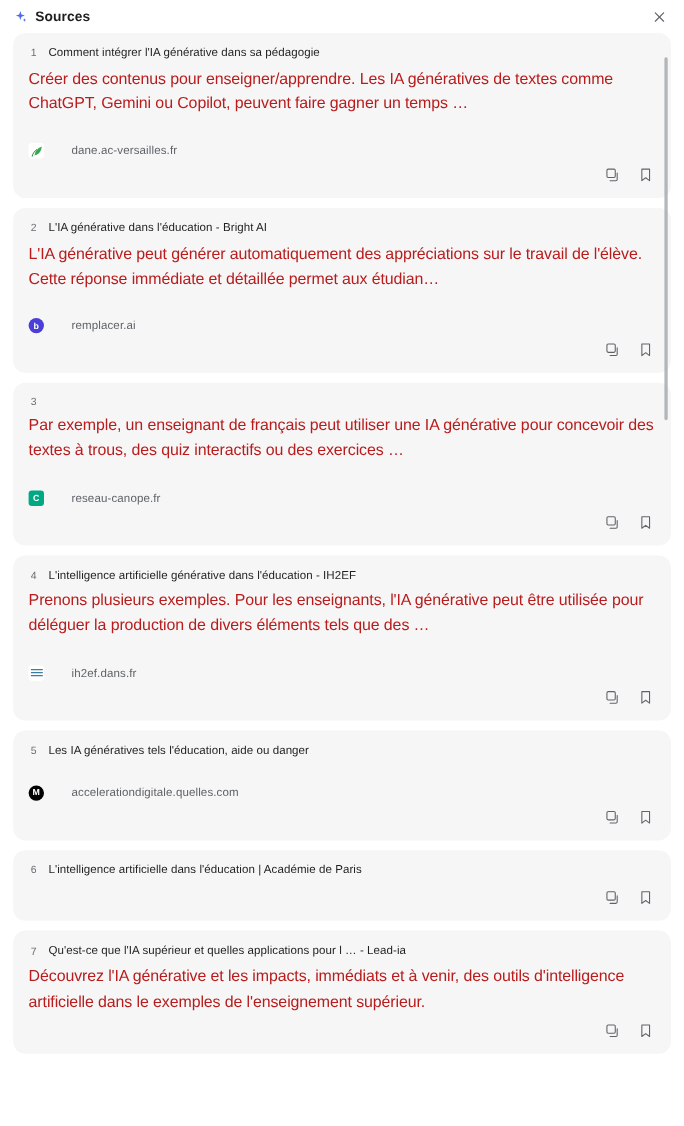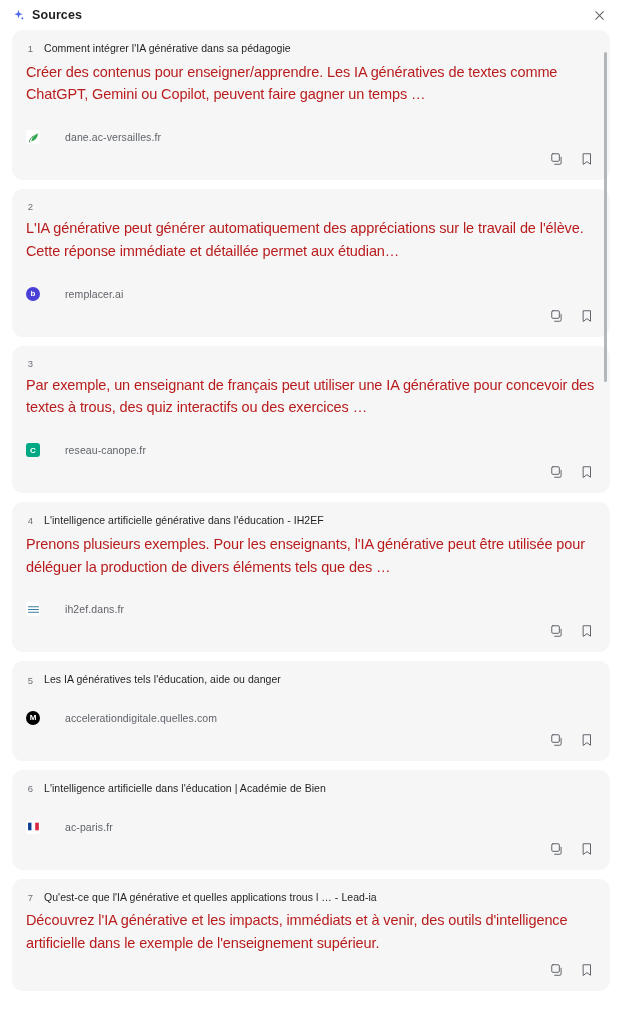--- a/index.html
+++ b/index.html
@@ -209,20 +209,21 @@
               <span class="act-icon">
                 <svg viewBox="0 0 24 24" fill="none" stroke="currentColor" stroke-width="1.7" stroke-linecap="round" stroke-linejoin="round">
                   <path d="M6 3h12v18l-6-4.5L6 21z"></path>
                 </svg>
               </span>
             </div>
           </div>
           <div class="card">
             <div class="card-head">
               <span class="idx">2</span>
+              <span class="card-title">L'IA générative dans l'éducation - Bright AI</span>
             </div>
             <div class="card-snippet">L'IA générative peut générer automatiquement des appréciations sur le travail de l'élève. Cette réponse immédiate et détaillée permet aux étudian…</div>
             <div class="card-source">
               <span class="favicon" style="background:#4a3fd6;border-radius:50%;">b</span>
               <span class="domain">remplacer.ai</span>
             </div>
             <div class="card-actions">
               <span class="act-icon">
                 <svg viewBox="0 0 24 24" fill="none" stroke="currentColor" stroke-width="1.7" stroke-linecap="round" stroke-linejoin="round">
                   <rect x="3" y="3" width="13" height="13" rx="2"></rect>
@@ -308,52 +309,42 @@
               <span class="act-icon">
                 <svg viewBox="0 0 24 24" fill="none" stroke="currentColor" stroke-width="1.7" stroke-linecap="round" stroke-linejoin="round">
                   <path d="M6 3h12v18l-6-4.5L6 21z"></path>
                 </svg>
               </span>
             </div>
           </div>
           <div class="card">
             <div class="card-head">
               <span class="idx">6</span>
-              <span class="card-title">L'intelligence artificielle dans l'éducation | Académie de Bien</span>
-            </div>
-            <div class="card-source">
-              <span class="favicon" style="background:#ffffff;display:flex;">
-                <svg width="13" height="13" viewBox="0 0 24 24">
-                  <rect x="2" y="5" width="6.6" height="14" fill="#0b3d91"></rect>
-                  <rect x="8.6" y="5" width="6.6" height="14" fill="#ffffff"></rect>
-                  <rect x="15.2" y="5" width="6.6" height="14" fill="#d7263d"></rect>
-                </svg>
-              </span>
-              <span class="domain">ac-paris.fr</span>
+              <span class="card-title">L'intelligence artificielle dans l'éducation | Académie de Paris</span>
             </div>
             <div class="card-actions">
               <span class="act-icon">
                 <svg viewBox="0 0 24 24" fill="none" stroke="currentColor" stroke-width="1.7" stroke-linecap="round" stroke-linejoin="round">
                   <rect x="3" y="3" width="13" height="13" rx="2"></rect>
                   <path d="M19 9v10a2 2 0 0 1-2 2H8"></path>
                 </svg>
               </span>
               <span class="act-icon">
                 <svg viewBox="0 0 24 24" fill="none" stroke="currentColor" stroke-width="1.7" stroke-linecap="round" stroke-linejoin="round">
                   <path d="M6 3h12v18l-6-4.5L6 21z"></path>
                 </svg>
               </span>
             </div>
           </div>
           <div class="card">
             <div class="card-head">
               <span class="idx">7</span>
-              <span class="card-title">Qu'est-ce que l'IA générative et quelles applications trous l … - Lead-ia</span>
-            </div>
-            <div class="card-snippet">Découvrez l'IA générative et les impacts, immédiats et à venir, des outils d'intelligence artificielle dans le exemple de l'enseignement supérieur.</div>
+              <span class="card-title">Qu'est-ce que l'IA supérieur et quelles applications pour l … - Lead-ia</span>
+            </div>
+            <div class="card-snippet">Découvrez l'IA générative et les impacts, immédiats et à venir, des outils d'intelligence artificielle dans le exemples de l'enseignement supérieur.</div>
             <div class="card-actions">
               <span class="act-icon">
                 <svg viewBox="0 0 24 24" fill="none" stroke="currentColor" stroke-width="1.7" stroke-linecap="round" stroke-linejoin="round">
                   <rect x="3" y="3" width="13" height="13" rx="2"></rect>
                   <path d="M19 9v10a2 2 0 0 1-2 2H8"></path>
                 </svg>
               </span>
               <span class="act-icon">
                 <svg viewBox="0 0 24 24" fill="none" stroke="currentColor" stroke-width="1.7" stroke-linecap="round" stroke-linejoin="round">
                   <path d="M6 3h12v18l-6-4.5L6 21z"></path>

